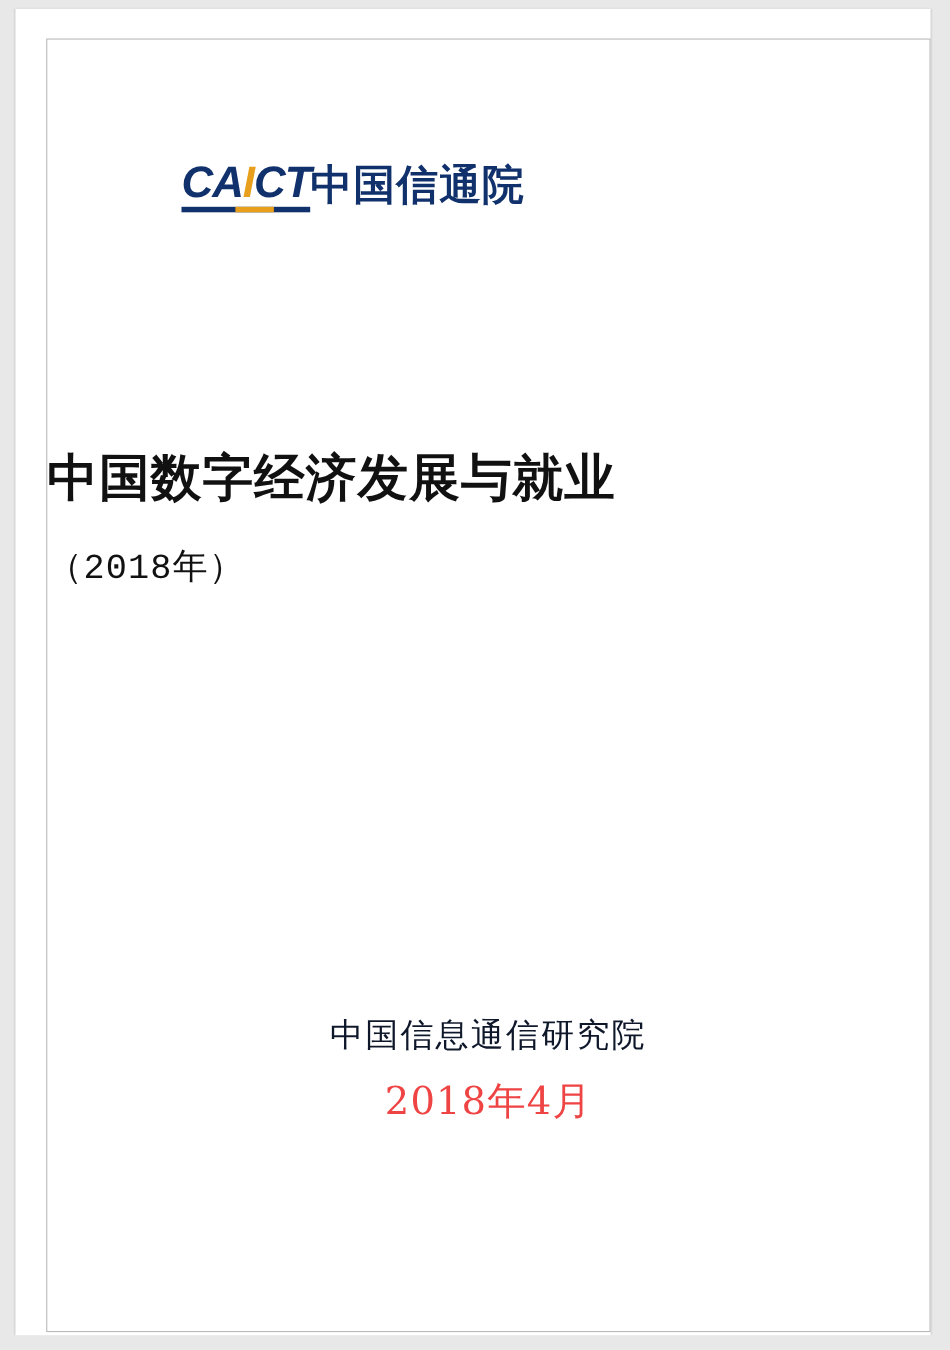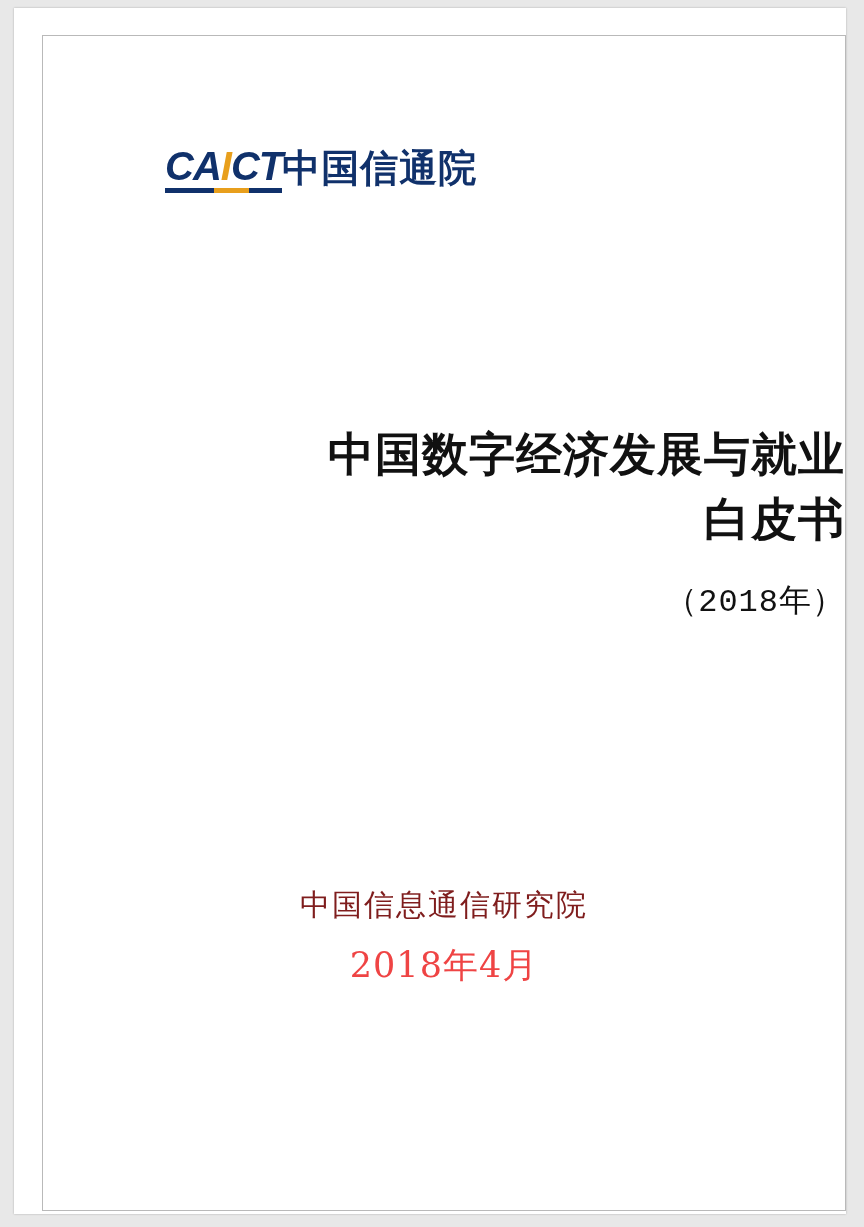--- a/index.html
+++ b/index.html
@@ -95,23 +95,23 @@
     font-weight: bold;
     color: #10316b;
     letter-spacing: 1px;
     line-height: 1;
   }
 
   
   .title-area {
     position: absolute;
     left: 0;
-    top: 386px;
+    top: 366px;
     width: 100%;
-    text-align: right;
+    text-align: left;
   }
   .doc-title {
     font-family: "DejaVu Sans", sans-serif;
     font-weight: bold;
     font-size: 46px;
     line-height: 1.42;
     color: #111111;
     letter-spacing: 1px;
     margin: 0;
   }
@@ -127,23 +127,24 @@
   .publisher-area {
     position: absolute;
     left: 0;
     top: 845px;
     width: 100%;
     text-align: center;
   }
   .publisher-name {
     font-family: "DejaVu Serif", serif;
     font-size: 30px;
-    color: #7f1d1d;
+    color: #0f172a;
     letter-spacing: 2px;
     line-height: 1.6;
+    margin-top: 37px;
   }
   .publisher-date {
     font-family: "DejaVu Serif", serif;
     font-size: 35px;
     color: #ef4444;
     letter-spacing: 1px;
     line-height: 1.6;
     margin-top: 8px;
   }
 </style>
@@ -159,21 +160,20 @@
           <span class="logo-caict"><span>CA</span><span class="accent">I</span><span>CT</span></span>
           <span class="logo-underline">
               <span class="seg-gold"></span>
             </span>
         </span>
         <span class="logo-cn">中国信通院</span>
       </div>
 
       <div class="title-area">
         <div class="doc-title">中国数字经济发展与就业</div>
-        <div class="doc-title">白皮书</div>
         <div class="doc-subtitle">（2018年）</div>
       </div>
 
       <div class="publisher-area">
         <div class="publisher-name">中国信息通信研究院</div>
         <div class="publisher-date">2018年4月</div>
       </div>
 
     </div>
   </div>

